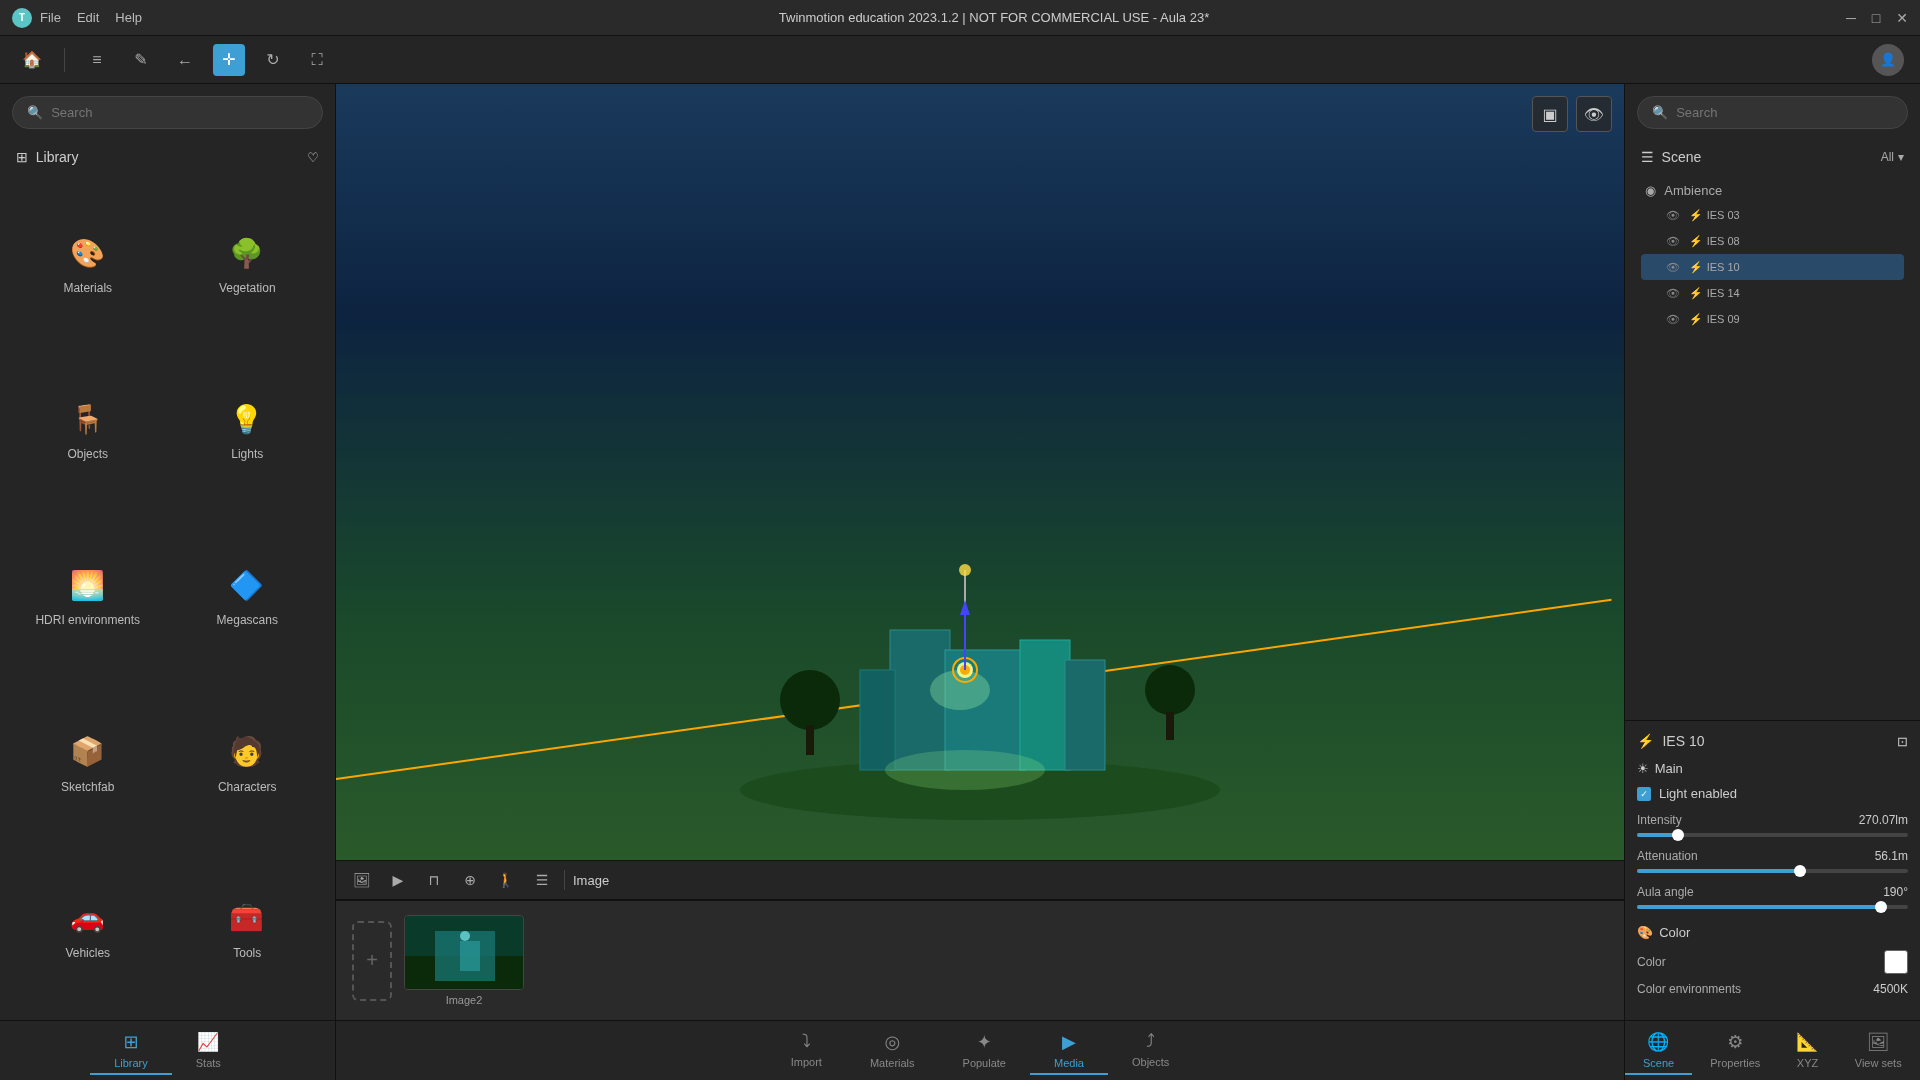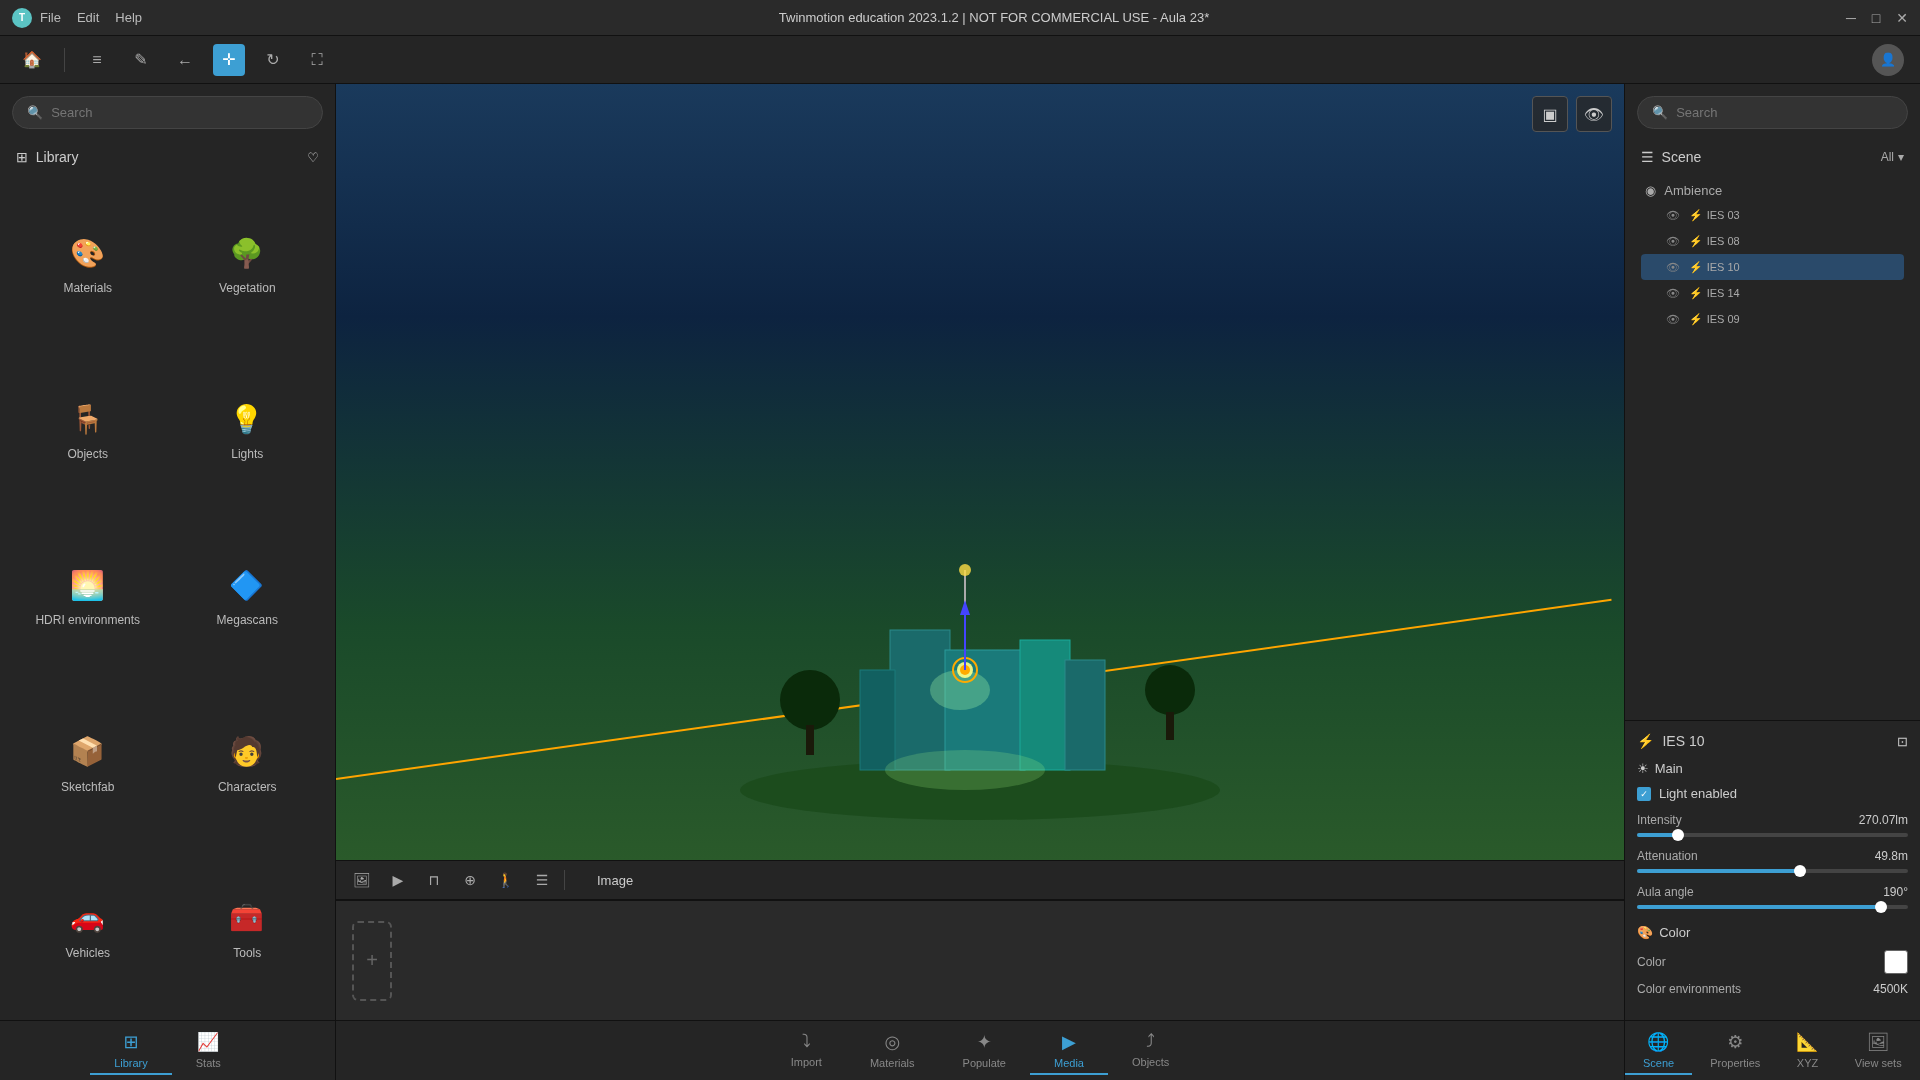--- a/index.html
+++ b/index.html
@@ -219,21 +219,21 @@
       padding: 0 12px;
       gap: 8px;
       flex-shrink: 0;
     }
     .media-toolbar-icon {
       width: 28px; height: 28px;
       display: flex; align-items: center; justify-content: center;
       color: #aaa; cursor: pointer; font-size: 14px;
     }
     .media-toolbar-separator { width: 1px; height: 20px; background: #444; }
-    .media-toolbar-label { color: #ccc; font-size: 13px; margin-left: 24px; }
+    .media-toolbar-label { color: #ccc; font-size: 13px; margin-left: 0; }
     .media-add-btn {
       width: 40px; height: 80px;
       border: 2px dashed #555;
       border-radius: 6px;
       display: flex; align-items: center; justify-content: center;
       cursor: pointer; color: #666; font-size: 20px; flex-shrink: 0;
     }
     .media-thumb {
       display: flex;
       flex-direction: column;
@@ -563,20 +563,32 @@
       <div class="media-toolbar-icon">⊓</div>
       <div class="media-toolbar-icon">⊕</div>
       <div class="media-toolbar-icon">🚶</div>
       <div class="media-toolbar-icon">☰</div>
       <div class="media-toolbar-separator"></div>
       <span class="media-toolbar-label">Image</span>
     </div>
 
     <div class="media-strip">
       <div class="media-add-btn">+</div>
+      <div class="media-thumb">
+        <div class="media-thumb-img thumb-bg-2">
+          <svg width="120" height="75" viewBox="0 0 120 75">
+            <rect width="120" height="75" fill="#0a3a2a"></rect>
+            <rect x="0" y="40" width="120" height="35" fill="#0a2a0a"></rect>
+            <rect x="30" y="15" width="60" height="50" fill="#1a7a7a" opacity="0.7"></rect>
+            <rect x="55" y="25" width="20" height="30" fill="#2a9a9a" opacity="0.7"></rect>
+            <circle cx="60" cy="20" r="5" fill="#88ffff" opacity="0.6"></circle>
+          </svg>
+        </div>
+        <span class="media-thumb-label">Image2</span>
+      </div>
     </div>
 
     <div style="height:60px; background:#252525; border-top:1px solid #111; display:flex; align-items:center; justify-content:center;">
       <div class="bottom-nav-item">
         <span class="bottom-nav-icon">⤵</span>
         <span>Import</span>
       </div>
       <div class="bottom-nav-item">
         <span class="bottom-nav-icon">◎</span>
         <span>Materials</span>
@@ -683,21 +695,21 @@
           </div>
           <div class="prop-slider">
             <div class="prop-slider-fill" style="width: 15%;"></div>
             <div class="prop-slider-thumb" style="left: calc(15% - 6px);"></div>
           </div>
         </div>
 
         <div class="prop-row">
           <div class="prop-row-header">
             <span class="prop-label">Attenuation</span>
-            <span class="prop-value">49.8m</span>
+            <span class="prop-value">56.1m</span>
           </div>
           <div class="prop-slider">
             <div class="prop-slider-fill" style="width: 60%;"></div>
             <div class="prop-slider-thumb" style="left: calc(60% - 6px);"></div>
           </div>
         </div>
 
         <div class="prop-row">
           <div class="prop-row-header">
             <span class="prop-label">Aula angle</span>

